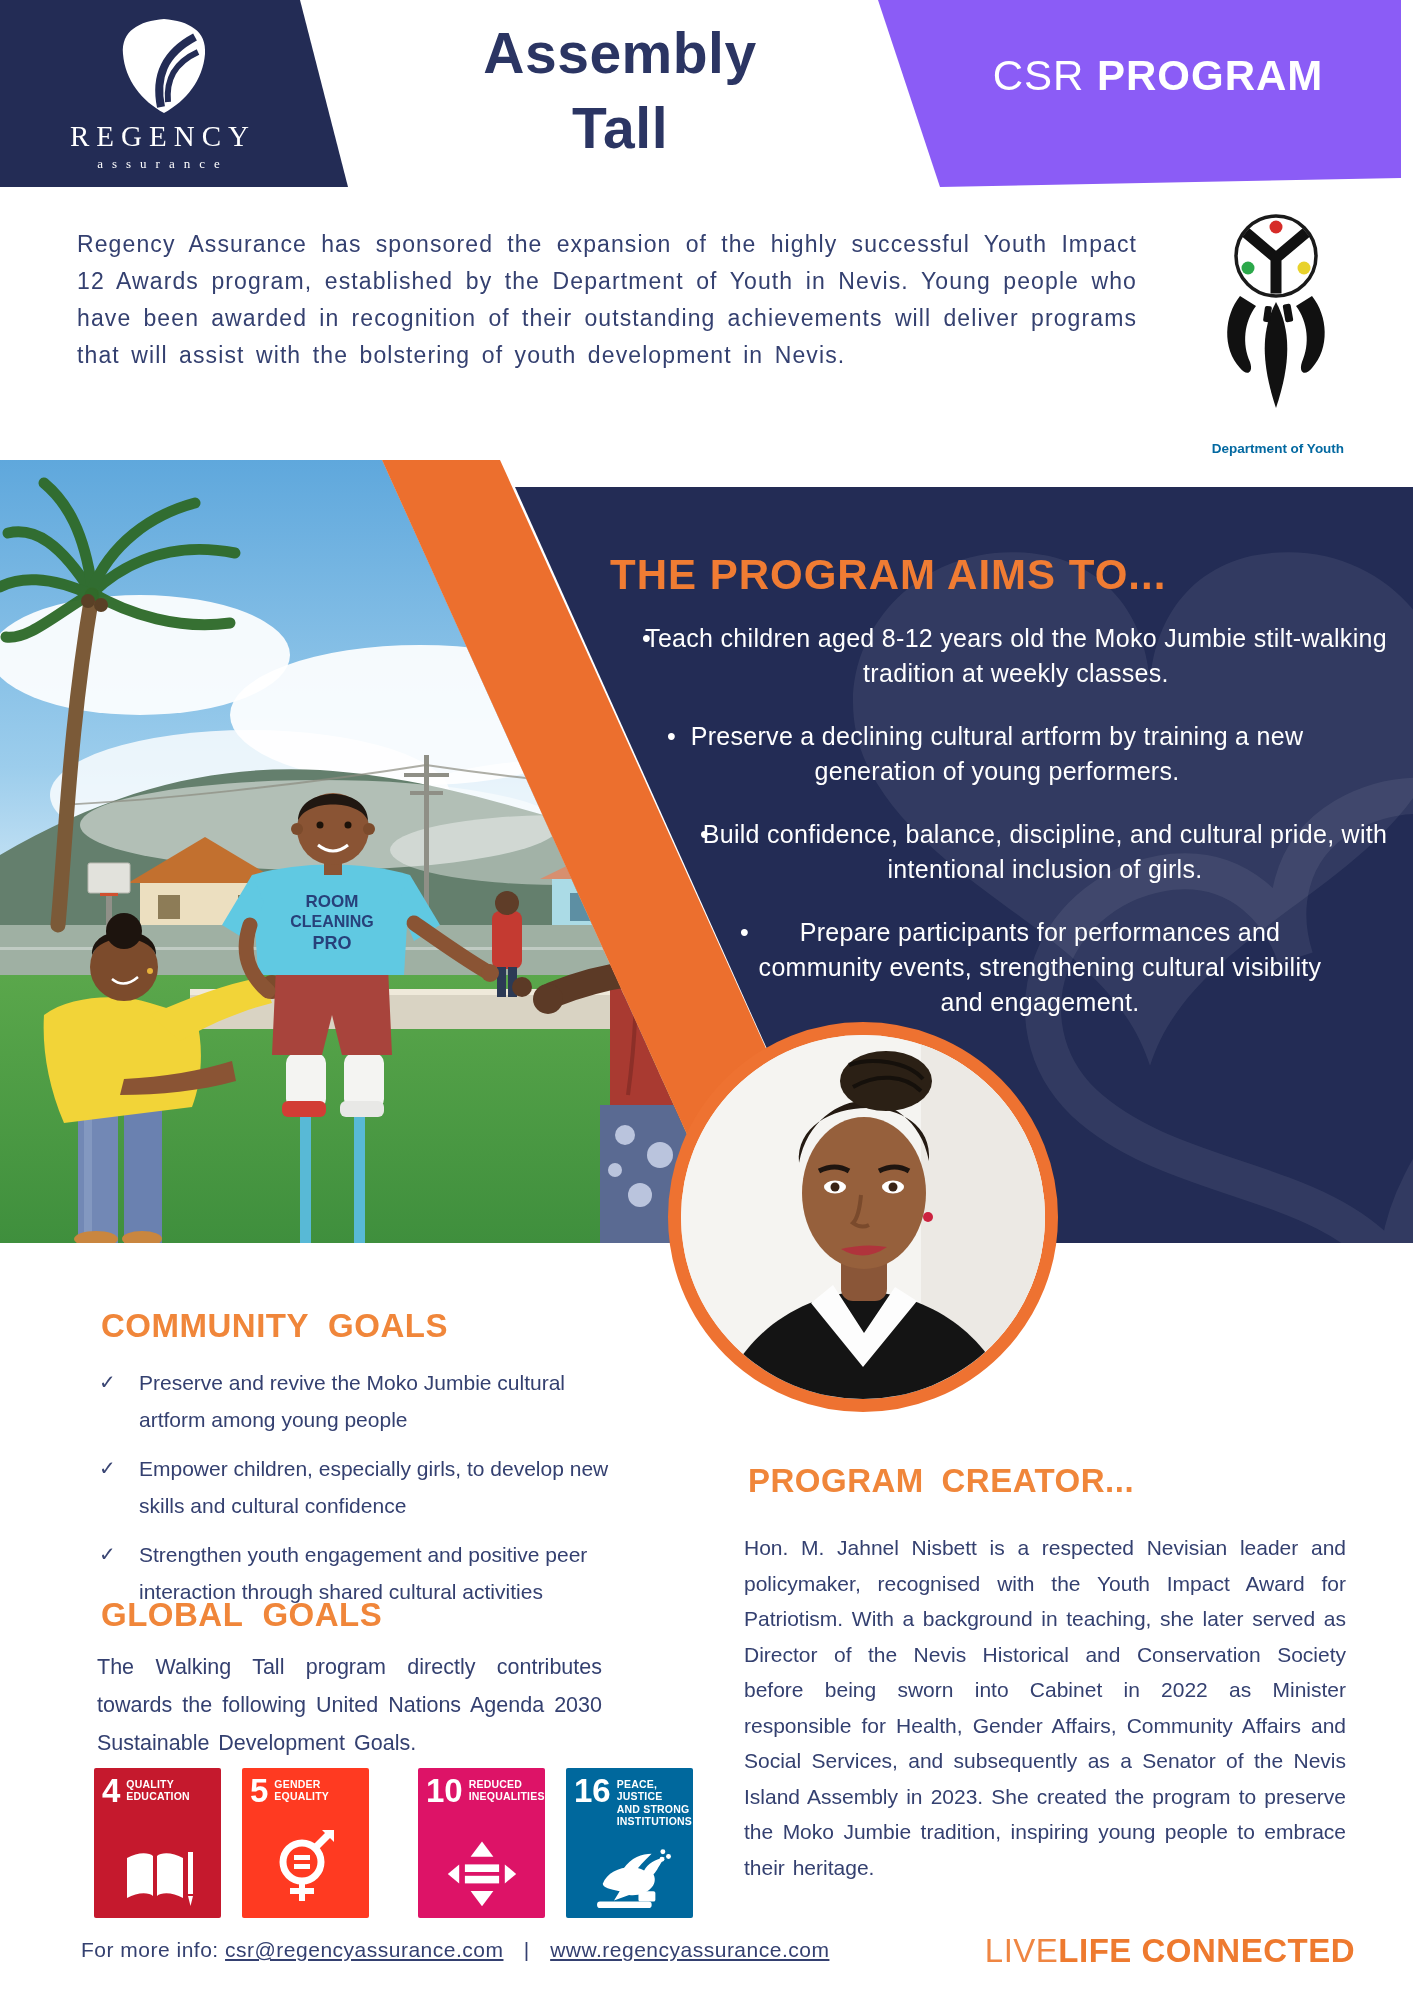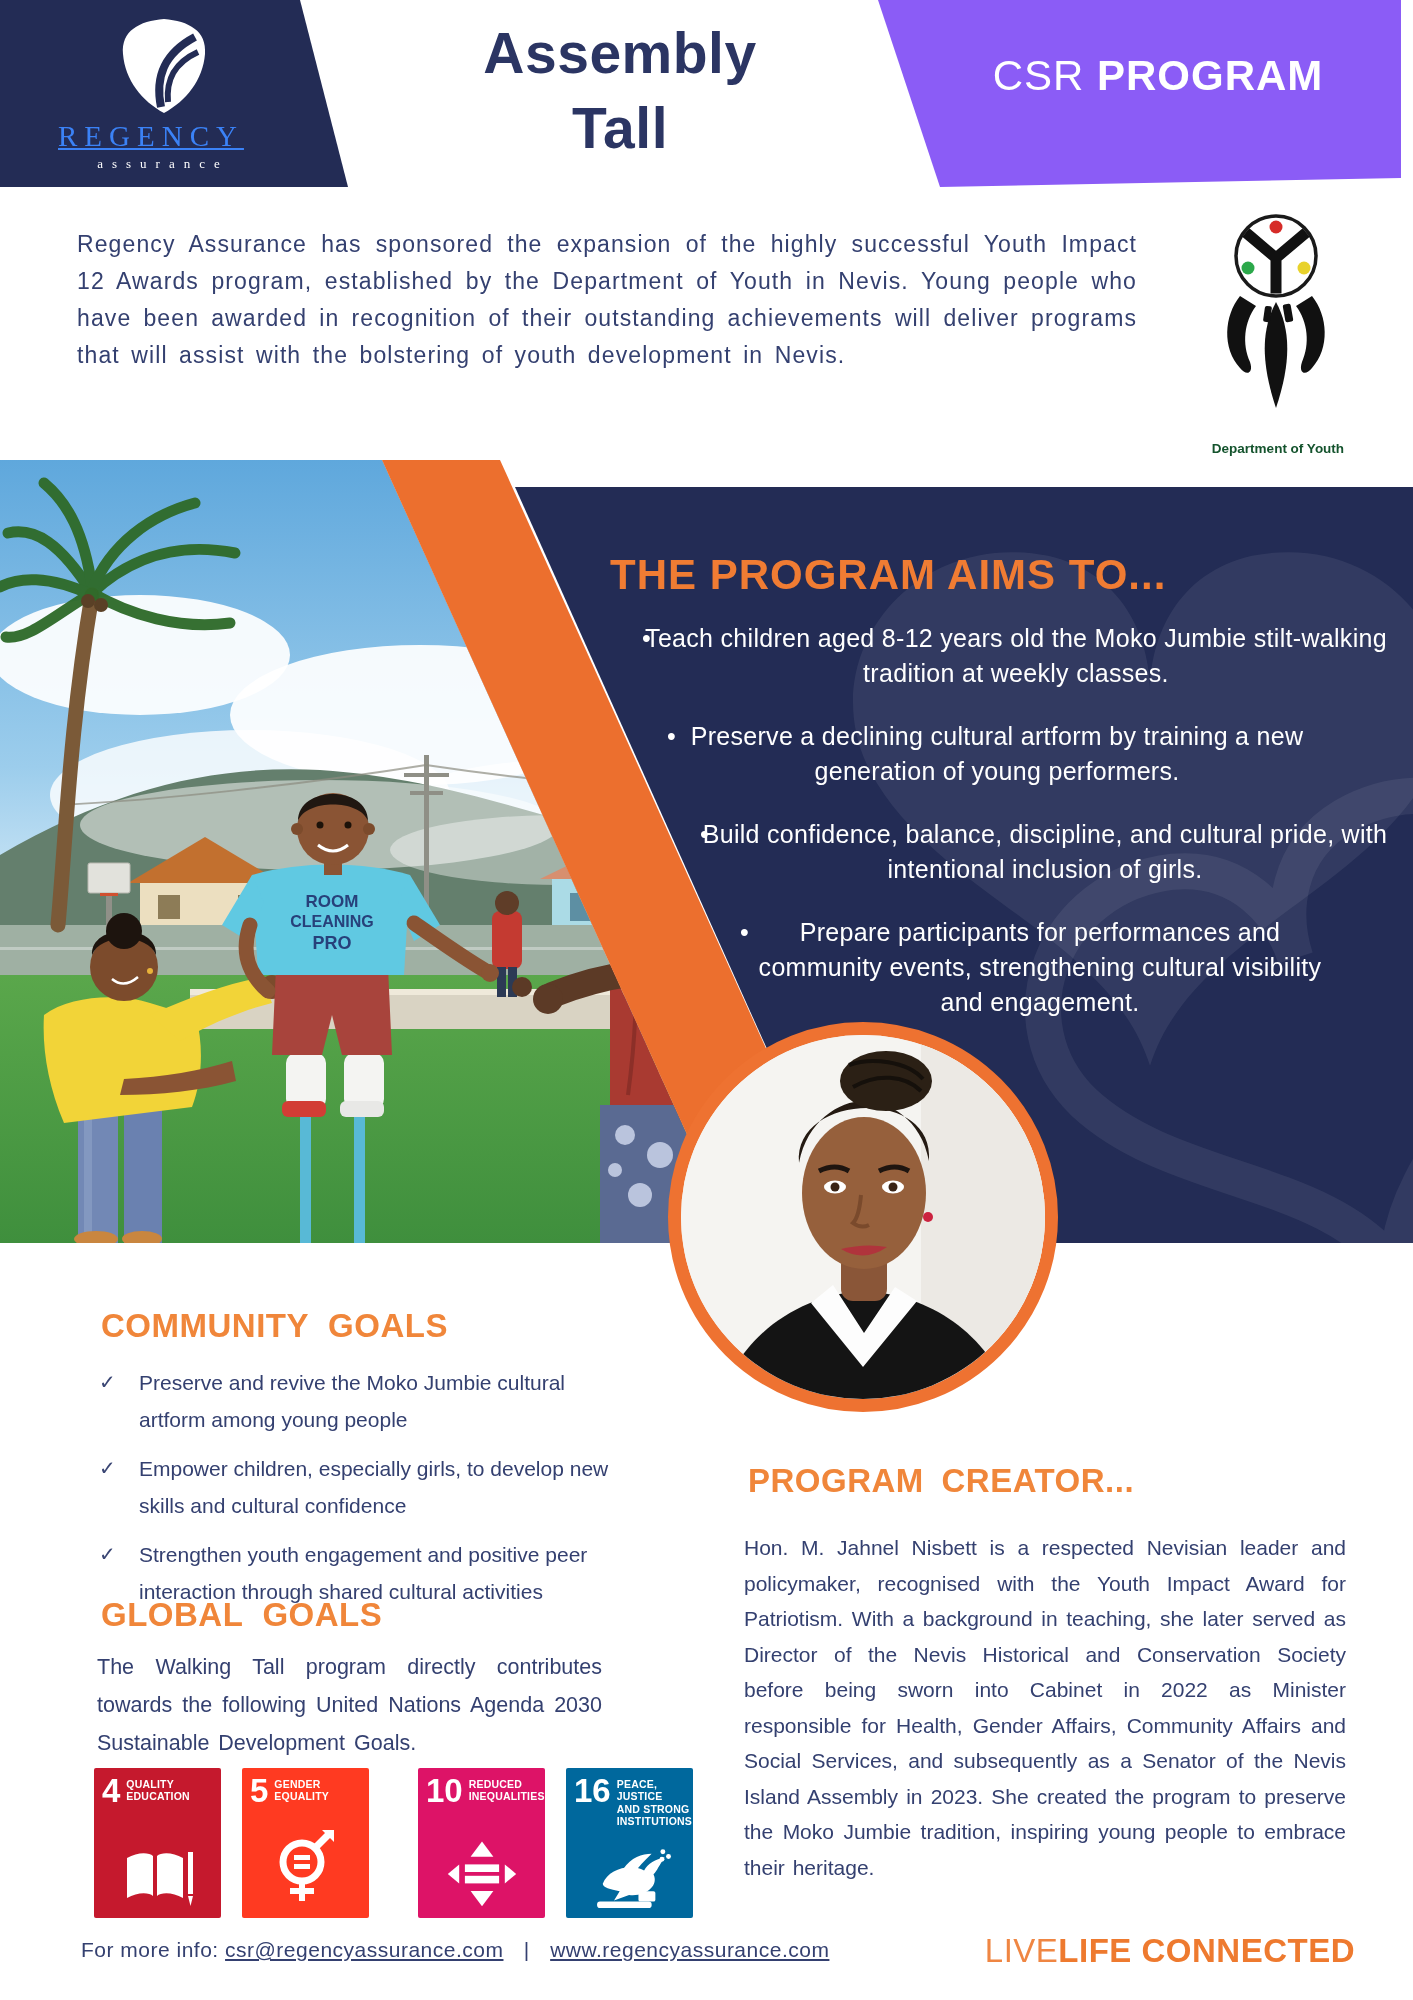--- a/index.html
+++ b/index.html
@@ -6,22 +6,22 @@
   .page{
     position:relative;width:1413px;height:2000px;background:#ffffff;
     font-family:"Liberation Sans",sans-serif;overflow:hidden;margin:0 auto;
   }
   
   .hdr-navy{
     position:absolute;left:0;top:0;width:420px;height:187px;background:#232c55;
     clip-path:polygon(0 0,300px 0,348px 187px,0 187px);
   }
   .hdr-logo{position:absolute;left:116px;top:16px;}
-  .hdr-brand{position:absolute;left:58px;top:120px;width:210px;text-align:left;
-    font-family:"Liberation Serif",serif;color:#3b82f6;font-size:29px;letter-spacing:7px;text-decoration:underline;}
+  .hdr-brand{position:absolute;left:58px;top:120px;width:210px;text-align:center;
+    font-family:"Liberation Serif",serif;color:#ffffff;font-size:29px;letter-spacing:7px;}
   .hdr-brand-sub{position:absolute;left:58px;top:156px;width:210px;text-align:center;
     font-family:"Liberation Serif",serif;color:#ffffff;font-size:13px;letter-spacing:9px;}
   .hdr-title{
     position:absolute;left:385px;top:16px;width:470px;text-align:center;
     color:#2b3563;font-size:57px;font-weight:bold;line-height:1.32;letter-spacing:0.5px;
   }
   .hdr-orange{
     position:absolute;left:848px;top:0;width:553px;height:187px;background:#8b5cf6;
     clip-path:polygon(30px 0,100% 0,100% 178px,92px 187px);
   }
@@ -32,21 +32,21 @@
   .hdr-badge .light{font-weight:400;}
   .hdr-badge .bold{font-weight:800;}
   
   .intro-text{
     position:absolute;left:77px;top:226px;width:1060px;
     color:#344070;font-size:23px;line-height:37px;text-align:justify;
     letter-spacing:1.1px;word-spacing:4px;margin:0;
   }
   .doy{position:absolute;left:1198px;top:208px;width:160px;height:248px;text-align:center;}
   .doy-caption{position:absolute;left:-26px;bottom:0;width:212px;text-align:center;
-    color:#14532d;font-size:13.5px;font-weight:600;}
+    color:#0369a1;font-size:13.5px;font-weight:600;}
   
   .band{position:absolute;left:0;top:455px;width:1413px;height:788px;}
   .band>div{position:absolute;inset:0;}
   .photo-wrap{clip-path:polygon(0 5px,382px 5px,736px 788px,0 788px);background:#79b4dd;}
   .orange-band{clip-path:polygon(382px 5px,500px 5px,854px 788px,736px 788px);background:#ec6f2e;}
   .navy-panel{clip-path:polygon(515px 32px,1413px 32px,1413px 788px,854px 788px);background:#232c55;padding-left:10px;}
   .aims-heading{
     position:absolute;left:610px;top:96px;margin:0;
     color:#f07c33;font-size:42px;font-weight:800;letter-spacing:1px;white-space:nowrap;
   }

